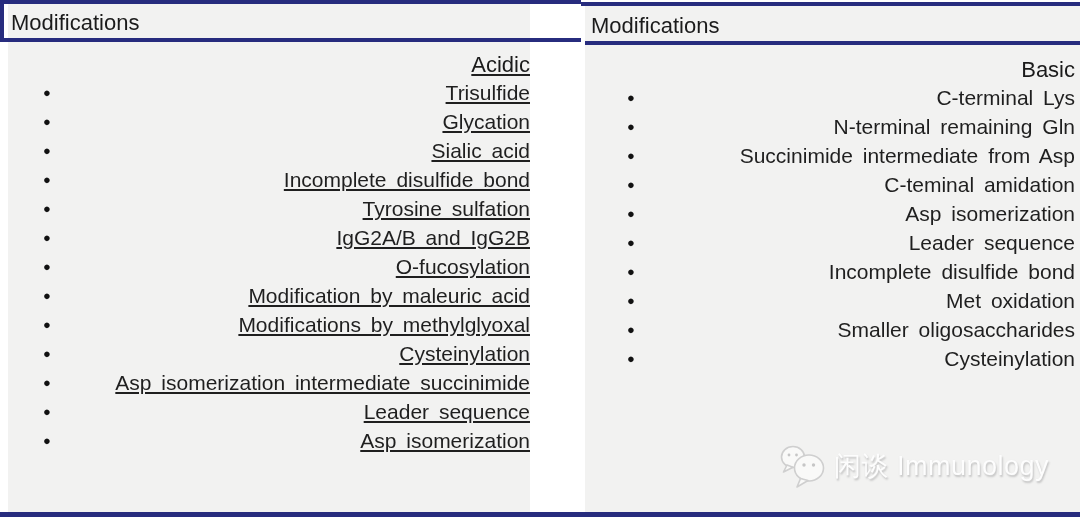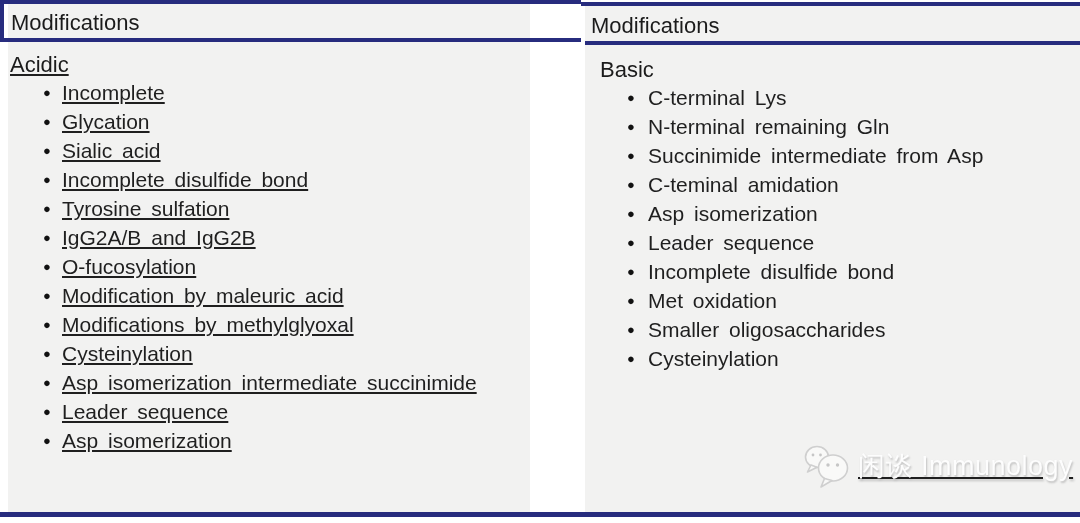--- a/index.html
+++ b/index.html
@@ -4,20 +4,21 @@
 <style>
   html, body { margin: 0; padding: 0; background: #ffffff; }
   .stage {
     position: relative;
     width: 1080px;
     height: 523px;
     background: #ffffff;
     font-family: "Liberation Sans", sans-serif;
     color: #1f1f1f;
     overflow: hidden;
+    text-align: right;
   }
   
   .panel { position: absolute; top: 3px; height: 510px; background: #f2f2f1; }
   .panel-left  { left: 8px;   width: 522px; }
   .panel-right { left: 585px; width: 495px; }
 
   
   .rule { position: absolute; background: #272c7e; }
   .rule-top-left   { left: 0;     top: 0;     width: 581px;  height: 4px; }
   .rule-top-right  { left: 581px; top: 2px;   width: 499px;  height: 4px; }
@@ -50,21 +51,21 @@
     top: 0;
     font-size: 13px;
     color: #111111;
   }
   .col-left  .items li { padding-left: 52px; }
   .col-left  .items li::before { left: 33px; }
   .col-right .items li { padding-left: 48px; }
   .col-right .items li::before { left: 27px; }
 
   
-  .watermark { position: absolute; left: 803px; top: 443px; display: flex; align-items: center; gap: 7px; text-decoration: underline; }
+  .watermark { position: absolute; left: 779px; top: 443px; display: flex; align-items: center; gap: 7px; }
   .wm-text {
     font-size: 27px;
     letter-spacing: 0.5px;
     color: #fdfdfd;
     text-shadow: 1px 2px 2px #c2c2c2, 0 0 1px #e8e8e8;
     white-space: nowrap;
   }
   .wm-icon { display: block; }
 </style>
 </head>
@@ -81,21 +82,21 @@
   <div class="rule rule-hdr-right"></div>
   <div class="rule rule-bottom"></div>
   <div class="vline-left"></div>
 
   <div class="hdr hdr-left">Modifications</div>
   <div class="hdr hdr-right">Modifications</div>
 
   <div class="col col-left">
     <div class="group-label">Acidic</div>
     <ul class="items">
-      <li>Incomplete</li>
+      <li>Trisulfide</li>
       <li>Glycation</li>
       <li>Sialic acid</li>
       <li>Incomplete disulfide bond</li>
       <li>Tyrosine sulfation</li>
       <li>IgG2A/B and IgG2B</li>
       <li>O-fucosylation</li>
       <li>Modification by maleuric acid</li>
       <li>Modifications by methylglyoxal</li>
       <li>Cysteinylation</li>
       <li>Asp isomerization intermediate succinimide</li>

